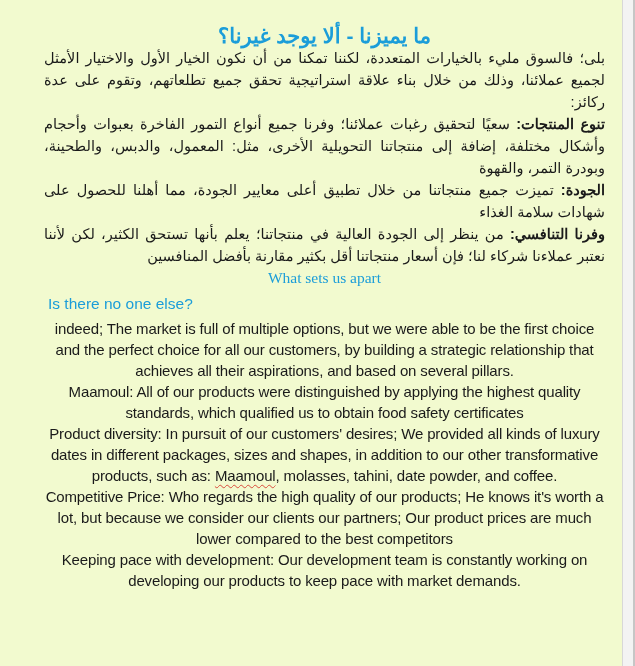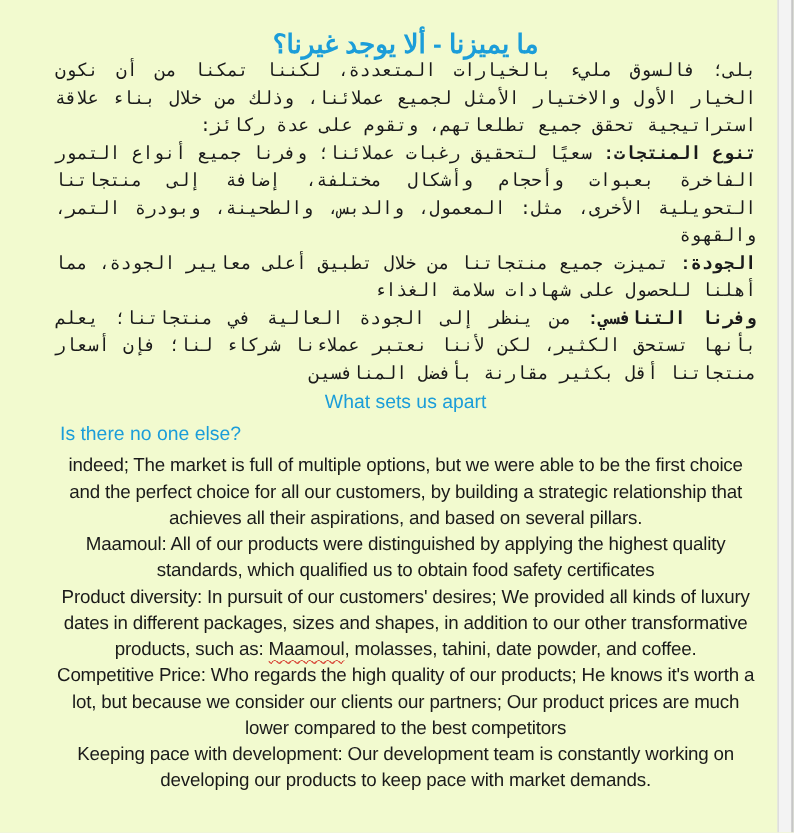--- a/index.html
+++ b/index.html
@@ -23,21 +23,21 @@
     top: 24px;
     left: 44px;
     right: 30px;
     color: var(--text-color, #1a1a1a);
   }
   
   .ar {
     direction: rtl;
     unicode-bidi: embed;
     text-align: justify;
-    font-family: Liberation Mono, monospace;
+    font-family: Liberation Sans, sans-serif;
     font-size: 14.5px;
     line-height: 22px;
     margin: 0;
     font-weight: normal;
   }
   .ar b {
     font-weight: bold;
   }
   .heading-ar {
     text-align: center;
@@ -50,21 +50,21 @@
   
   .en {
     font-family: "Liberation Sans", sans-serif;
     font-size: 15px;
     line-height: 21px;
     letter-spacing: -0.15px;
     margin: 0;
     text-align: center;
   }
   .heading-en-center {
-    font-family: Liberation Sans, sans-serif;
+    font-family: Liberation Serif, serif;
     font-size: 15.5px;
     line-height: 22px;
     font-weight: normal;
     text-align: center;
     color: var(--accent, #1B9DD9);
     margin: 0;
   }
   .heading-en-left {
     font-family: "Liberation Sans", sans-serif;
     font-size: 15.5px;

